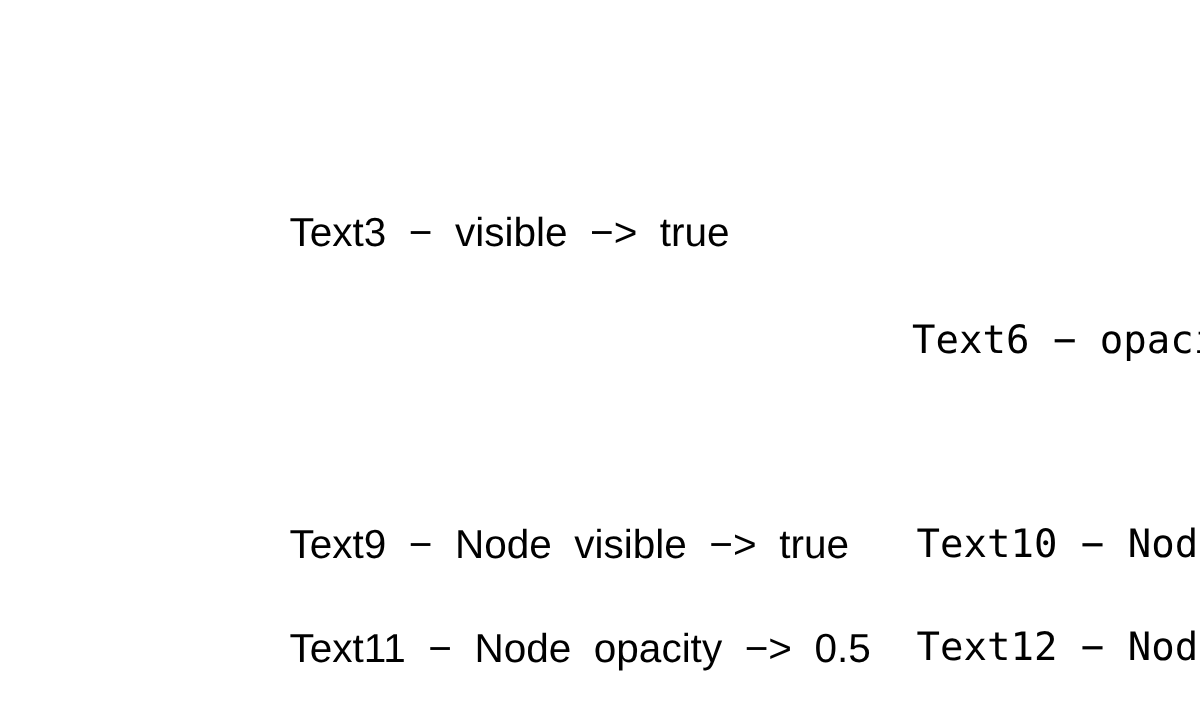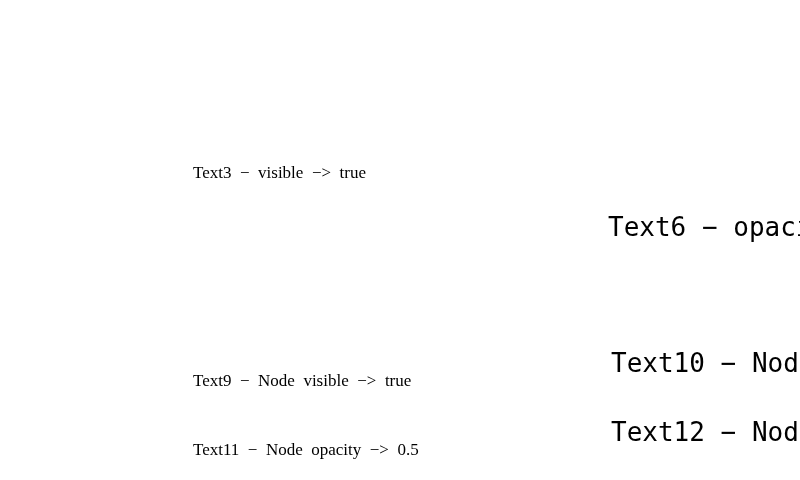--- a/index.html
+++ b/index.html
@@ -15,23 +15,22 @@
   }
   .txt {
     position: absolute;
     white-space: pre;      
     overflow: hidden;      
     color: #000000;
     line-height: 1.2;
     height: 1.35em;
   }
   .sans {
-    font-family: Liberation Serif, serif;
-    font-size: 17px;
-    margin-top: 24px;
+    font-family: Liberation Sans, sans-serif;
+    font-size: 27px;
   }
   .mono {
     font-family: "DejaVu Sans Mono", "Liberation Mono", monospace;
     font-size: 26px;
   }
   
   #t3  { left: 193px; top: 139px; width: 418px; }
   #t9  { left: 193px; top: 347px; width: 418px; }
   #t11 { left: 193px; top: 416px; width: 418px; }
   

